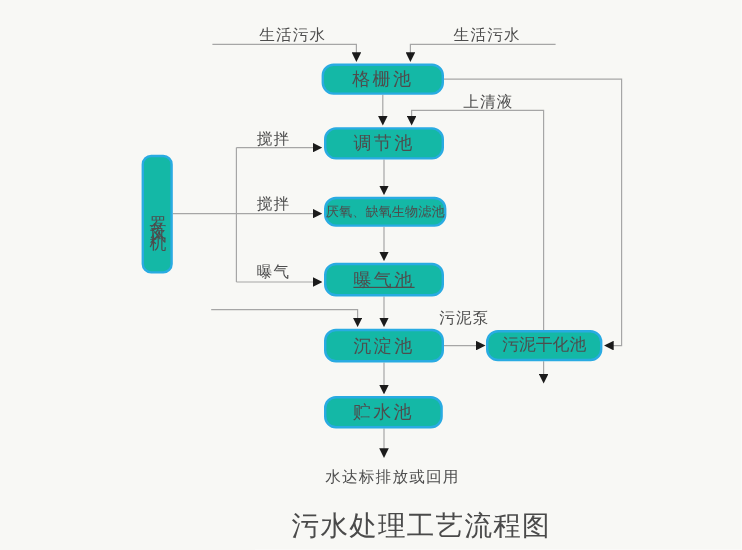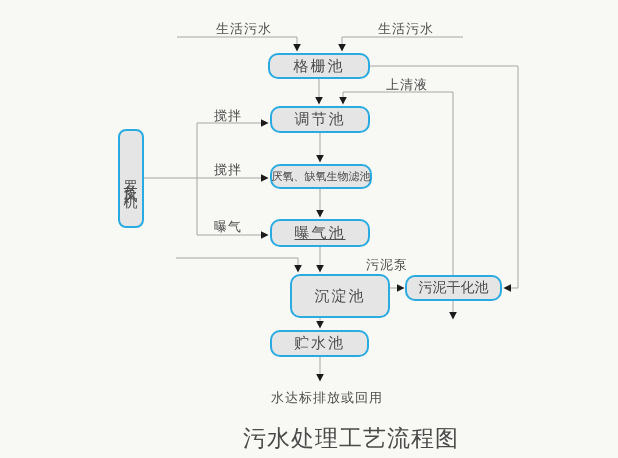--- a/index.html
+++ b/index.html
@@ -9,37 +9,37 @@
     width: 618px;
     height: 458px;
     background: #f8f8f5;
     overflow: hidden;
     color: #4d4d4d;
   }
   .wires { position:absolute; left:0; top:0; width:618px; height:458px; }
   .node {
     position: absolute;
     box-sizing: border-box;
-    background: #e5e5e5;
+    background: #14b8a6;
     border: 2px solid #29abe2;
     border-radius: 10px;
     display: flex;
     align-items: center;
     justify-content: center;
     font-size: 15px;
     letter-spacing: 2px;
     color: #4d4d4d;
     white-space: nowrap;
     z-index: 2;
   }
   .n-grid          { left:268px; top:53px;  width:102px; height:26px; }
   .n-regulation    { left:270px; top:106px; width:100px; height:27px;text-align:right; }
   .n-biofilter     { left:270px; top:164px; width:102px; height:25px; font-size:11px; letter-spacing:0; }
   .n-aeration      { left:270px; top:219px; width:100px; height:28px;text-decoration:underline; }
-  .n-sedimentation { left:270px; top:274px; width:100px; height:44px;margin-left:20px; }
+  .n-sedimentation { left:270px; top:274px; width:100px; height:28px; }
   .n-storage       { left:270px; top:330px; width:99px;  height:27px; }
   .n-sludgedry     { left:405px; top:275px; width:97px;  height:26px; letter-spacing:0; font-size:14px; }
   .n-blower        { left:118px; top:129px; width:26px;  height:99px; border-radius:8px;
                      writing-mode: vertical-rl; text-orientation: upright;
                      letter-spacing:5px; font-size:14px; }
   .lbl {
     position: absolute;
     font-size: 13px;
     color: #4d4d4d;
     letter-spacing: 1px;

